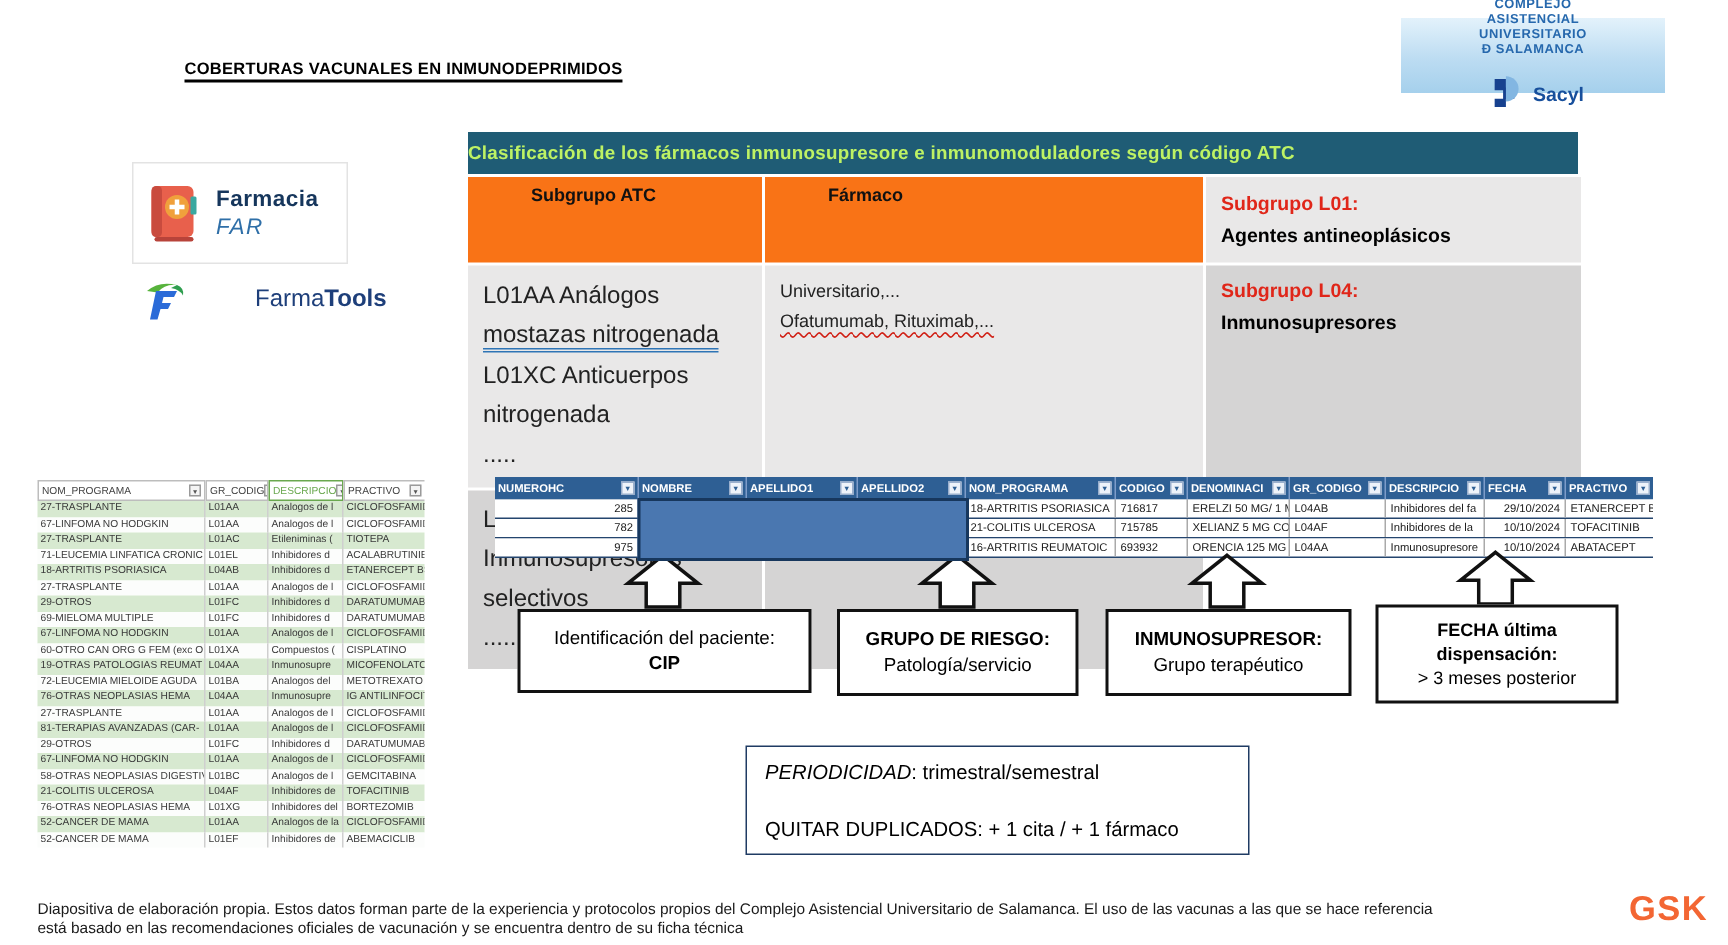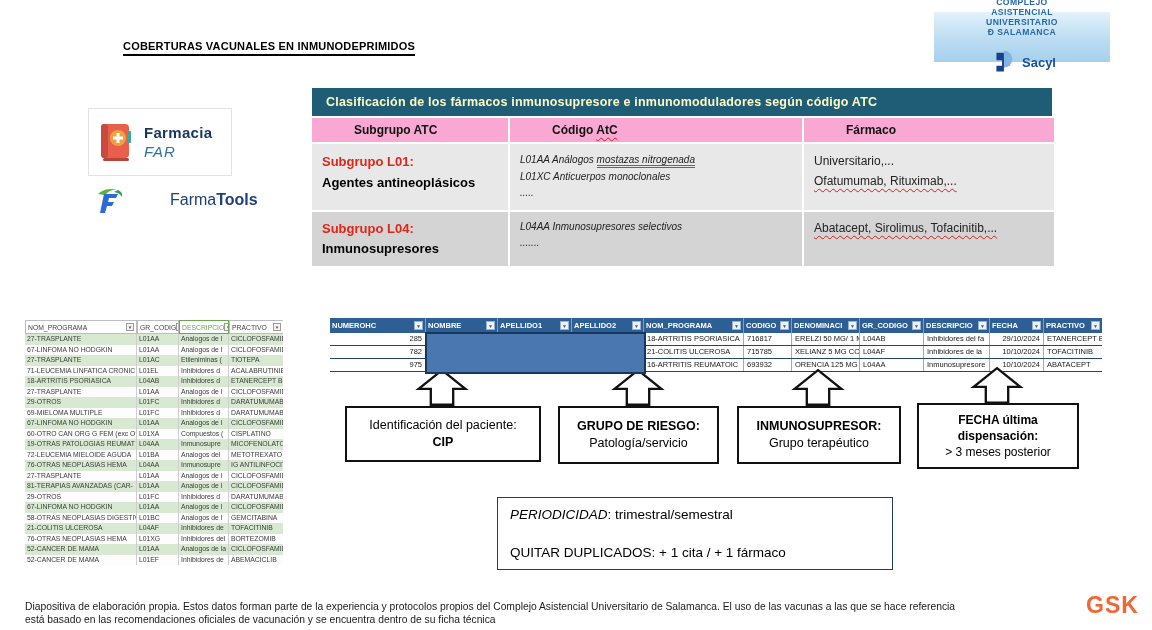--- a/index.html
+++ b/index.html
@@ -26,30 +26,30 @@
   .farmacia-name { font-size:15px; color:#16365c; font-weight:600; letter-spacing:.3px; }
   .farmacia-sub { font-size:15px; color:#2f6fa8; letter-spacing:1px; margin-top:2px;font-style:italic; }
 
   
   .farmatools { position:absolute; left:96px; top:186px; display:flex; align-items:center;gap:44px; }
   .ft-text { font-size:16px; color:#1e3f7a; }
   .ft-text .bold { font-weight:bold; }
 
   
   .atc { position:absolute; left:312px; top:88px; width:740px; }
-  .atc-title { background:#1f5c75; color:#fef9c3; font-weight:bold; font-size:12.5px;
-               padding:7px 14px; letter-spacing:.2px; }
+  .atc-title { background:#1f5c75; color:#bef264; font-weight:bold; font-size:12.5px;
+               padding:7px 0; letter-spacing:.2px; }
   .atc-grid { display:grid; grid-template-columns:196px 292px 250px; gap:2px; background:#fff; margin-top:2px; }
   .atc-cell { padding:5px 10px; font-size:12px; color:#111; }
-  .atc-h { background:#f9a8d4; font-weight:bold;padding-left:42px; }
+  .atc-h { background:#f97316; font-weight:bold;padding-left:42px; }
   .atc-r1 { background:#e9e8e8; padding:8px 10px; }
   .atc-r2 { background:#d5d4d4; padding:7px 10px; }
   .sub-label { color:#e02619; font-weight:bold; font-size:13px; line-height:1.6; }
   .sub-name  { color:#000; font-weight:bold; font-size:13px; line-height:1.55; }
-  .codeline { font-size:10px; color:#222; line-height:1.65;font-style:italic; }
+  .codeline { font-size:16px; color:#222; line-height:1.65; }
   .gram { border-bottom:3px double #2e74b5; }
   .drugline { font-size:12px; color:#222; line-height:1.65; }
   .wavy { text-decoration:underline; text-decoration-style:wavy; text-decoration-color:#d02015;
           text-decoration-thickness:1px; text-underline-offset:3px; }
   .wavy-h { text-decoration:underline; text-decoration-style:wavy; text-decoration-color:#d02015;
             text-decoration-thickness:1px; text-underline-offset:3px; }
 
   
   .lsheet { position:absolute; left:25px; top:320px; width:258px; background:#fff; font-size:6.8px; }
   .lhead { display:flex; height:14px; }
@@ -93,21 +93,21 @@
                background:#4a77b0; border:2px solid #17375d; z-index:5; }
 
   
   .arrow { position:absolute; width:56px; height:38px; }
   .callout { position:absolute; background:#fff; border:2px solid #111; display:flex;
              flex-direction:column; align-items:center; justify-content:center;
              text-align:center; font-size:12.5px; color:#000; line-height:1.35; padding:4px; }
   .cbold { font-weight:bold; }
 
   
-  .period { position:absolute; left:497px; top:497px; width:396px; height:73px;
+  .period { position:absolute; left:497px; top:497px; width:336px; height:73px;
             border:1.5px solid #1f3b63; background:#fff; padding:9px 12px;
             display:flex; flex-direction:column; justify-content:space-between;
             font-size:13.5px; color:#000; }
   .ital { font-style:italic; }
 
   
   .footnote { position:absolute; left:25px; top:600px; width:1040px; font-size:10.3px;
               color:#1a1a1a; line-height:1.3; }
   .gsk { position:absolute; left:1086px; top:592px; font-size:23px; font-weight:bold;
          color:#f36633; letter-spacing:1px; }
@@ -157,31 +157,30 @@
       <path d="M22 4 Q27 6 26 11 Q24 7 18 6 Z" fill="#2f9e4f"></path>
       <path d="M8 8 h14 l-2 4 h-7 l-1 4 h6 l-2 4 h-5 l-2 7 h-5 z" fill="#2b6bd8"></path>
     </svg>
     <div class="ft-text"><span>Farma</span><span class="bold">Tools</span></div>
   </div>
 
   <div class="atc">
     <div class="atc-title">Clasificación de los fármacos inmunosupresore e inmunomoduladores según código ATC</div>
     <div class="atc-grid">
       <div class="atc-cell atc-h">Subgrupo ATC</div>
-      <div class="atc-cell atc-h"><span>Código </span><span class="wavy-h">AtC</span></div>
       <div class="atc-cell atc-h">Fármaco</div>
 
       <div class="atc-cell atc-r1">
         <div class="sub-label">Subgrupo L01:</div>
         <div class="sub-name">Agentes antineoplásicos</div>
       </div>
       <div class="atc-cell atc-r1">
 
       <div class="codeline"><span>L01AA Análogos </span><span class="gram">mostazas nitrogenada</span></div>
-          <div class="codeline"><span>L01XC Anticuerpos monoclonales</span><span class="gram"></span></div>
+          <div class="codeline"><span>L01XC Anticuerpos nitrogenada</span><span class="gram"></span></div>
           <div class="codeline"><span>.....</span><span class="gram"></span></div>
         </div>
       <div class="atc-cell atc-r1">
         <div class="drugline">Universitario,...</div>
         <div class="drugline wavy">Ofatumumab, Rituximab,...</div>
       </div>
 
       <div class="atc-cell atc-r2">
         <div class="sub-label">Subgrupo L04:</div>
         <div class="sub-name">Inmunosupresores</div>

